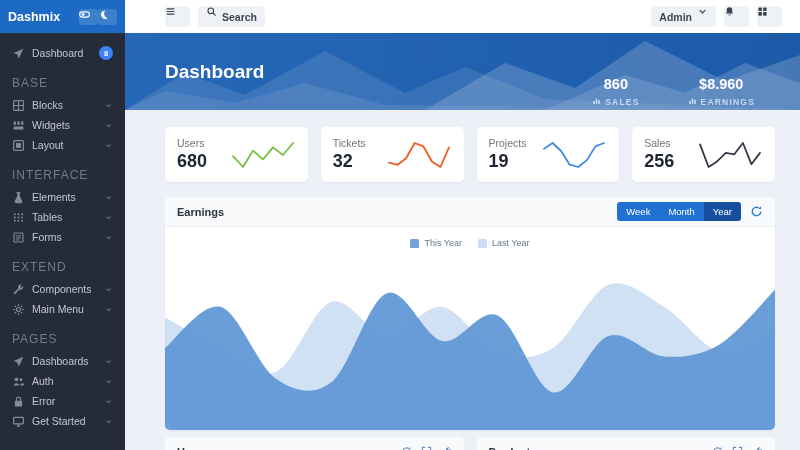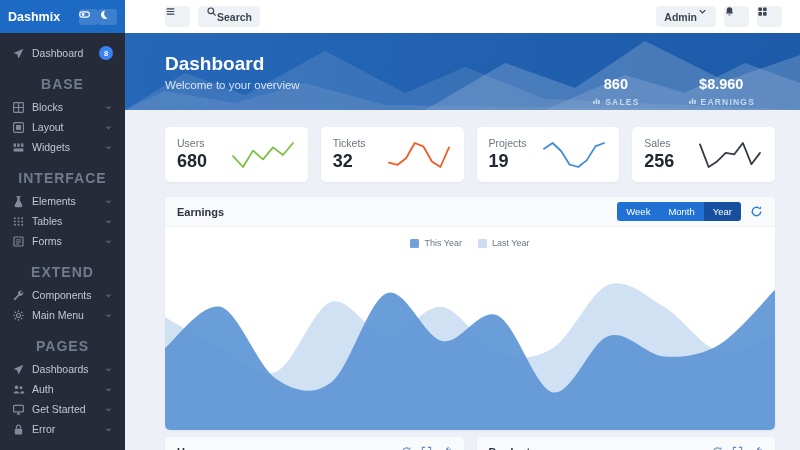--- a/index.html
+++ b/index.html
@@ -9,39 +9,39 @@
   
   .sidebar { position:absolute; left:0; top:0; width:125px; height:450px;
              background:#252b38; z-index:5; }
   .sidebar-header { height:33px; background:#1d6ac5; display:flex; align-items:center;
                     padding:0 8px; gap:0; }
   .brand { color:#fff; font-size:12.5px; font-weight:bold; flex:1; }
   .sh-btn { width:19px; height:16px; border-radius:3px; background:rgba(255,255,255,.14);
             display:flex; align-items:center; justify-content:center; color:#fff; cursor:pointer; }
   .sh-btn svg { width:11px; height:11px; }
   .side-nav { padding-top:10px; }
-  .section-label { font-size:14px; font-weight:bold; letter-spacing:1px; color:#727b8c;
-                   margin:13px 12px 5px;text-align:center; }
+  .section-label { font-size:12px; font-weight:normal; letter-spacing:1px; color:#727b8c;
+                   margin:13px 12px 5px; }
   .side-item { height:20px; padding:0 12px; display:flex; align-items:center; gap:7px;
                font-size:10.5px; color:#c2c8d2; cursor:pointer; }
   .side-item .s-icon { width:13px; height:13px; color:#828b9b; display:flex; flex:none; }
   .side-item .s-icon svg { width:100%; height:100%; }
   .side-item .chev { margin-left:auto; width:9px; height:9px; color:#6b7484; display:flex; }
   .side-item .chev svg { width:100%; height:100%; }
   .badge { margin-left:auto; background:#3b82f6; color:#fff; font-size:7.5px; font-weight:bold;
            width:14px; height:14px; border-radius:50%; display:flex; align-items:center;
            justify-content:center; }
 
   
   .main { position:absolute; left:125px; top:0; width:675px; height:450px; }
 
   .topbar { height:33px; background:#fff; display:flex; align-items:center;
             padding:0 18px 0 40px; gap:8px; }
   .pill { background:#eef1f5; border:none; border-radius:4px; height:21px; display:flex;
-          align-items:center; justify-content:center; color:#3b4552;
+          align-items:center; justify-content:center; gap:5px; color:#3b4552;
           font-size:10.5px; font-weight:bold; cursor:pointer; padding:0 8px;
           font-family:"Liberation Sans", sans-serif; }
   .pill svg { width:11px; height:11px; }
   .pill.icon-only { width:25px; padding:0; }
   .topbar .spacer { flex:1; }
 
   
   .hero { position:relative; height:77px; background:linear-gradient(100deg,#2e74c6,#1e5fae);
           overflow:hidden; }
   .hero svg.mountains { position:absolute; inset:0; width:100%; height:100%; }
@@ -138,43 +138,43 @@
         <span>Blocks</span>
         <span class="chev">
           <svg viewBox="0 0 16 16">
             <path d="M4.5 6.5L8 10l3.5-3.5" fill="none" stroke="currentColor" stroke-width="1.8"></path>
           </svg>
         </span>
       </div>
       <div class="side-item">
         <span class="s-icon">
           <svg viewBox="0 0 16 16">
-            <rect x="2" y="2" width="12" height="12" rx="1.5" fill="none" stroke="currentColor" stroke-width="1.5"></rect>
-            <rect x="5" y="5" width="6" height="6" fill="currentColor"></rect>
-          </svg>
-        </span>
-        <span>Layout</span>
-        <span class="chev">
-          <svg viewBox="0 0 16 16">
-            <path d="M4.5 6.5L8 10l3.5-3.5" fill="none" stroke="currentColor" stroke-width="1.8"></path>
-          </svg>
-        </span>
-      </div>
-      <div class="side-item">
-        <span class="s-icon">
-          <svg viewBox="0 0 16 16">
             <g fill="currentColor">
               <rect x="2" y="3" width="2.8" height="4.2"></rect>
               <rect x="6.6" y="3" width="2.8" height="4.2"></rect>
               <rect x="11.2" y="3" width="2.8" height="4.2"></rect>
               <rect x="2" y="9.2" width="12" height="3.8"></rect>
             </g>
           </svg>
         </span>
         <span>Widgets</span>
+        <span class="chev">
+          <svg viewBox="0 0 16 16">
+            <path d="M4.5 6.5L8 10l3.5-3.5" fill="none" stroke="currentColor" stroke-width="1.8"></path>
+          </svg>
+        </span>
+      </div>
+      <div class="side-item">
+        <span class="s-icon">
+          <svg viewBox="0 0 16 16">
+            <rect x="2" y="2" width="12" height="12" rx="1.5" fill="none" stroke="currentColor" stroke-width="1.5"></rect>
+            <rect x="5" y="5" width="6" height="6" fill="currentColor"></rect>
+          </svg>
+        </span>
+        <span>Layout</span>
         <span class="chev">
           <svg viewBox="0 0 16 16">
             <path d="M4.5 6.5L8 10l3.5-3.5" fill="none" stroke="currentColor" stroke-width="1.8"></path>
           </svg>
         </span>
       </div>
       <div class="section-label">INTERFACE</div>
       <div class="side-item">
         <span class="s-icon">
           <svg viewBox="0 0 16 16">
@@ -282,39 +282,39 @@
         <span>Auth</span>
         <span class="chev">
           <svg viewBox="0 0 16 16">
             <path d="M4.5 6.5L8 10l3.5-3.5" fill="none" stroke="currentColor" stroke-width="1.8"></path>
           </svg>
         </span>
       </div>
       <div class="side-item">
         <span class="s-icon">
           <svg viewBox="0 0 16 16">
+            <rect x="3.5" y="7" width="9" height="7" rx="1.2" fill="currentColor"></rect>
+            <path d="M5.5 7V5a2.5 2.5 0 0 1 5 0v2" fill="none" stroke="currentColor" stroke-width="1.5"></path>
+          </svg>
+        </span>
+        <span>Error</span>
+        <span class="chev">
+          <svg viewBox="0 0 16 16">
+            <path d="M4.5 6.5L8 10l3.5-3.5" fill="none" stroke="currentColor" stroke-width="1.8"></path>
+          </svg>
+        </span>
+      </div>
+      <div class="side-item">
+        <span class="s-icon">
+          <svg viewBox="0 0 16 16">
             <rect x="2" y="3" width="12" height="8" rx="1" fill="none" stroke="currentColor" stroke-width="1.5"></rect>
             <path d="M6 13.6h4M8 11v2.6" stroke="currentColor" stroke-width="1.5"></path>
           </svg>
         </span>
         <span>Get Started</span>
-        <span class="chev">
-          <svg viewBox="0 0 16 16">
-            <path d="M4.5 6.5L8 10l3.5-3.5" fill="none" stroke="currentColor" stroke-width="1.8"></path>
-          </svg>
-        </span>
-      </div>
-      <div class="side-item">
-        <span class="s-icon">
-          <svg viewBox="0 0 16 16">
-            <rect x="3.5" y="7" width="9" height="7" rx="1.2" fill="currentColor"></rect>
-            <path d="M5.5 7V5a2.5 2.5 0 0 1 5 0v2" fill="none" stroke="currentColor" stroke-width="1.5"></path>
-          </svg>
-        </span>
-        <span>Error</span>
         <span class="chev">
           <svg viewBox="0 0 16 16">
             <path d="M4.5 6.5L8 10l3.5-3.5" fill="none" stroke="currentColor" stroke-width="1.8"></path>
           </svg>
         </span>
       </div>
     </nav>
 </aside>
 
 <div class="main">
@@ -370,21 +370,20 @@
   <section class="hero">
     <svg class="mountains" viewBox="0 0 675 77" preserveAspectRatio="none">
       <polygon points="0,77 60,40 120,62 200,18 280,60 340,34 420,66 675,77" fill="#ffffff" opacity="0.18"></polygon>
       <polygon points="300,77 380,30 450,55 520,8 600,48 675,22 675,77" fill="#ffffff" opacity="0.30"></polygon>
       <polygon points="420,77 500,42 560,60 620,30 675,50 675,77" fill="#dbe6f4" opacity="0.35"></polygon>
       <polygon points="0,77 40,58 110,70 180,50 260,72 675,77" fill="#c9d9ee" opacity="0.25"></polygon>
     </svg>
     <div class="hero-content">
       <div>
         <div class="hero-title">Dashboard</div>
-        <div class="hero-sub">Welcome to your overview</div>
       </div>
       <div class="hero-stats" id="hero-stats">
           <div class="hstat">
             <div class="v">860</div>
             <div class="l">
               <span class="js"><svg viewBox="0 0 16 16">
                   <g fill="currentColor">
                     <rect x="2" y="9" width="3" height="5"></rect>
                     <rect x="6.5" y="5" width="3" height="9"></rect>
                     <rect x="11" y="7.2" width="3" height="6.8"></rect>

